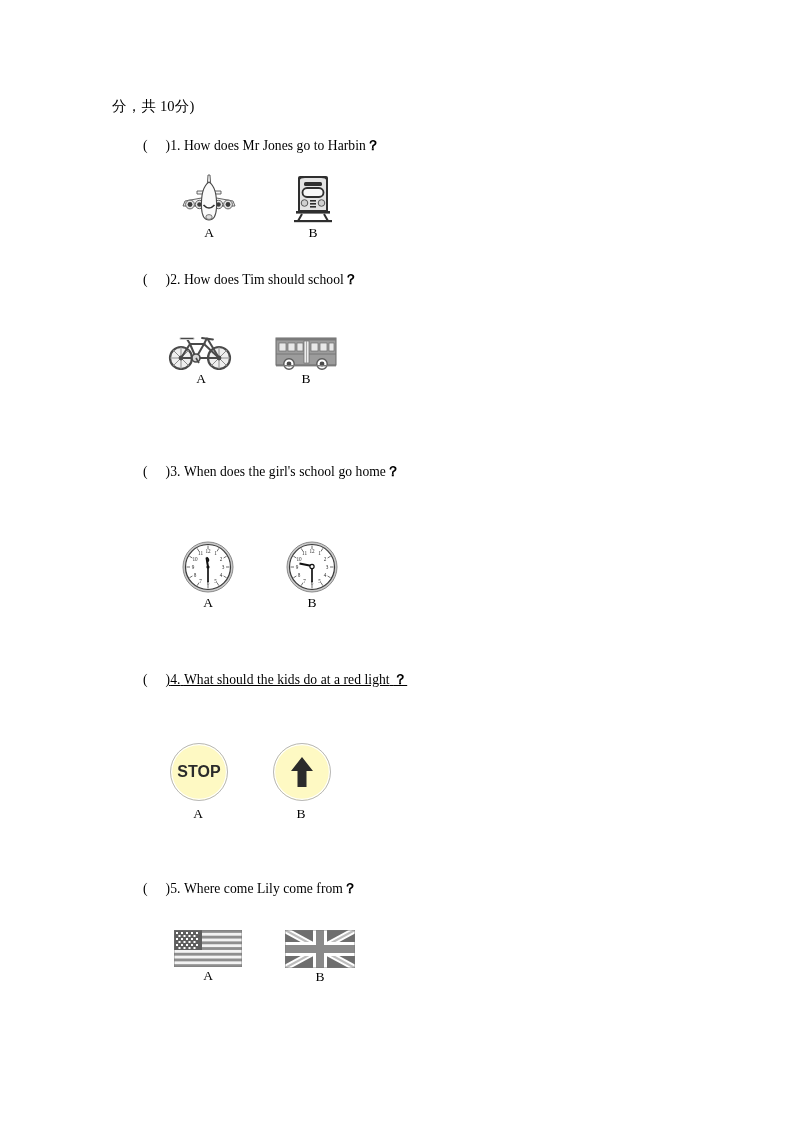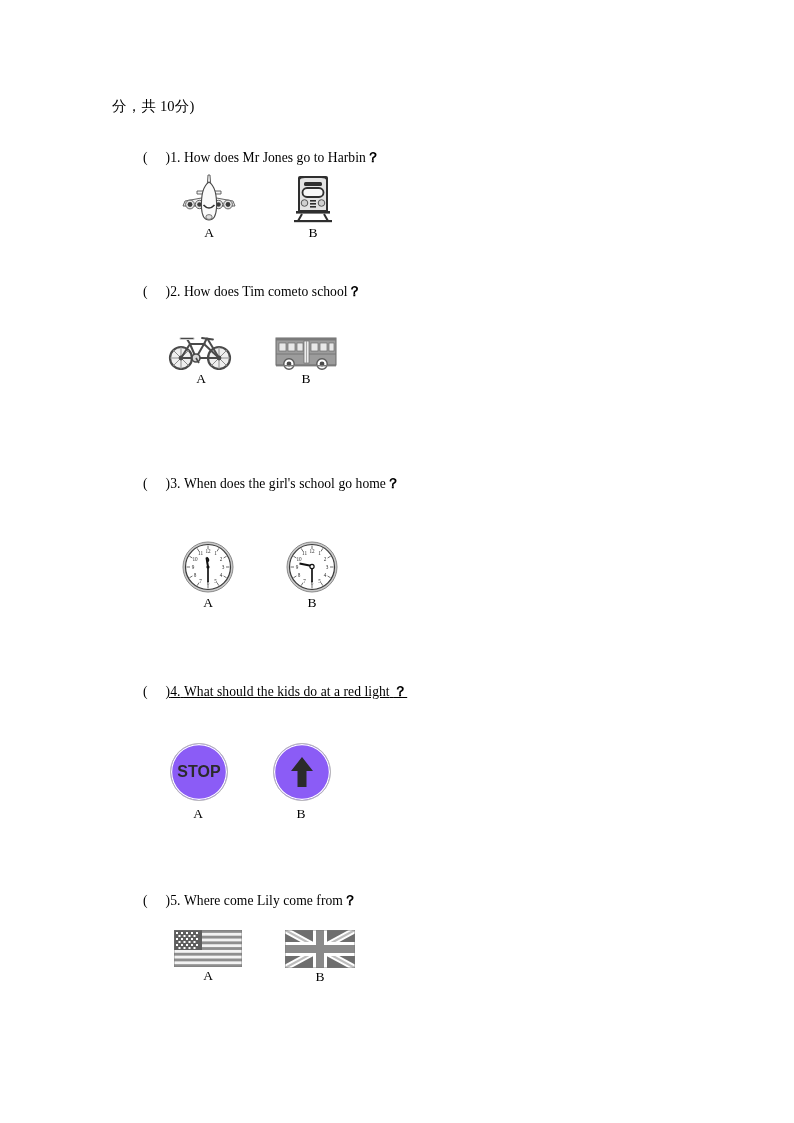--- a/index.html
+++ b/index.html
@@ -37,21 +37,20 @@
     position: absolute;
     left: 0;
     width: 794px;
   }
   .q-text {
     position: absolute;
     left: 143px;
     font-size: 13.6px;
     white-space: nowrap;
     letter-spacing: 0.05px;
-    margin-top: 12px;
   }
   .q-paren {
     display: inline-block;
     margin-right: 1px;
   }
   .q-gap {
     display: inline-block;
     width: 17px;
   }
   .qmark {
@@ -78,21 +77,21 @@
     text-align: center;
     line-height: 1.1;
     margin-top: 2px;
   }
 
   
   .sign-circle {
     width: 56px;
     height: 56px;
     border-radius: 50%;
-    background: #8b5cf6;
+    background: #fef9c3;
     border: 1.2px solid #b8b8b8;
     box-shadow: 0 0 0 1.2px #ffffff inset;
     display: flex;
     align-items: center;
     justify-content: center;
   }
   .stop-text {
     font-family: "Liberation Sans", sans-serif;
     font-weight: bold;
     font-size: 16px;
@@ -175,21 +174,21 @@
             <rect x="6" y="46" width="38" height="2.2" fill="#2e2e2e"></rect>
           </svg>
         </div>
         <div class="opt-label">B</div>
       </div>
     </div>
   </div>
 
   <div class="question" style="top:0;">
     <div class="q-text" style="top:271px;">
-      <span class="q-paren">(</span><span class="q-gap"></span><span>)</span><span>2.</span>&nbsp;<span>How does Tim cometo school</span><span class="qmark">？</span>
+      <span class="q-paren">(</span><span class="q-gap"></span><span>)</span><span>2.</span>&nbsp;<span>How does Tim should school</span><span class="qmark">？</span>
     </div>
 
     <div class="options" style="top:334px;">
 
       <div class="opt" style="left:166px; top:0; width:70px;">
         <div class="opt-art" style="width:70px;height:36px;">
           <svg width="70" height="36" viewBox="0 0 70 36">
             <g stroke="#4a4a4a" fill="none">
 
               <circle cx="15" cy="24" r="11" stroke-width="2.2" fill="#efefef"></circle>

